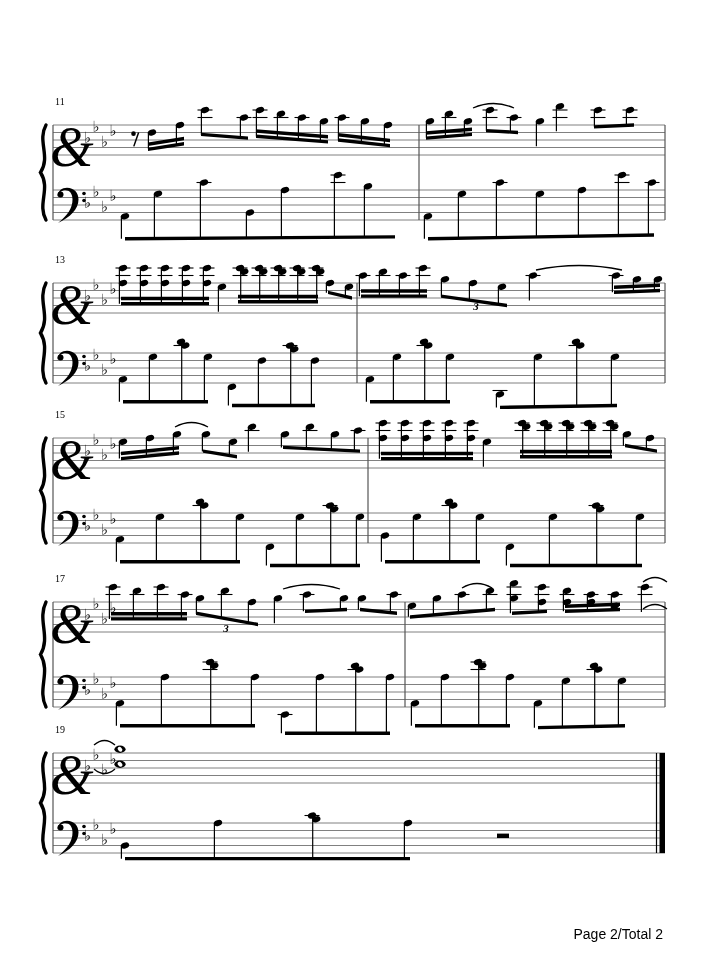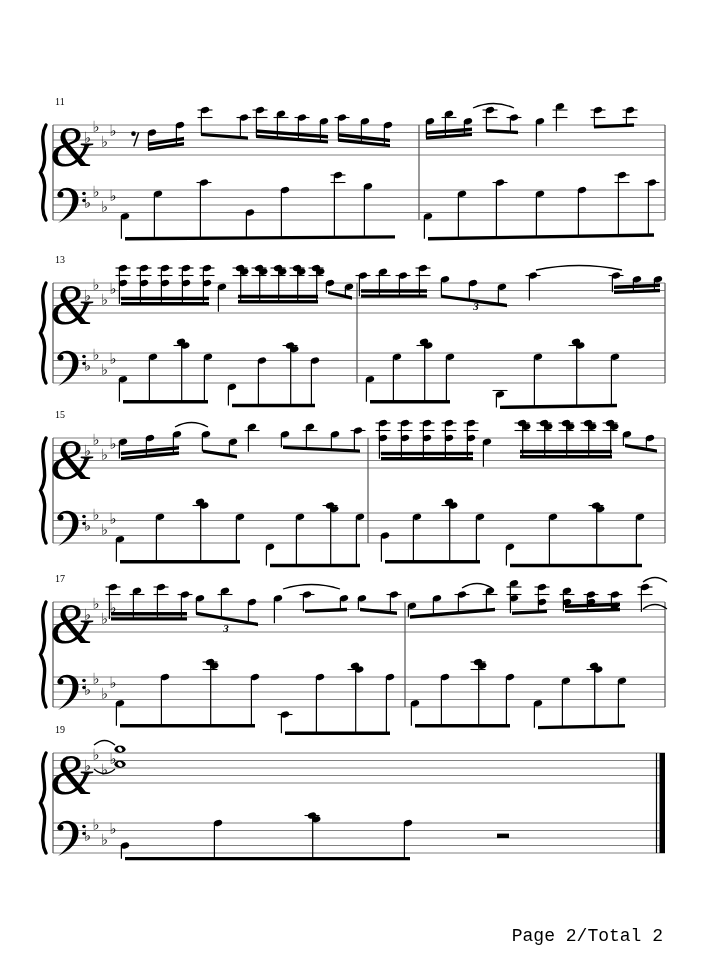--- a/index.html
+++ b/index.html
@@ -1,20 +1,20 @@
 <!DOCTYPE html>
 <html><head>
 <meta charset="utf-8">
 <style>
   html,body{margin:0;padding:0;background:#e8e8e8;}
   .page{position:relative;width:720px;height:971px;background:#ffffff;margin:0 auto;overflow:hidden;
         font-family:"Liberation Serif", serif;}
   .page svg{position:absolute;left:0;top:0;}
-  .footer{position:absolute;top:926px;right:57px;font-size:18px;color:#000;
-          font-family:Liberation Mono, monospace;}
+  .footer{position:absolute;top:926px;right:57px;font-size:14px;color:#000;
+          font-family:Liberation Sans, sans-serif;}
   text.mnum{font-family:"Liberation Serif", serif;font-size:10px;fill:#000;}
   text.tuplet{font-family:"Liberation Serif", serif;font-size:11px;font-style:italic;font-weight:bold;fill:#000;}
   text.flat{font-family:"DejaVu Sans", sans-serif;font-size:15px;fill:#000;}
   text.tclef{font-family:"Liberation Serif", serif;font-style:italic;font-size:56px;fill:#000;}
 </style>
 </head>
 <body>
 
 <div class="page">
   <svg id="score" width="720" height="971" viewBox="0 0 720 971">

